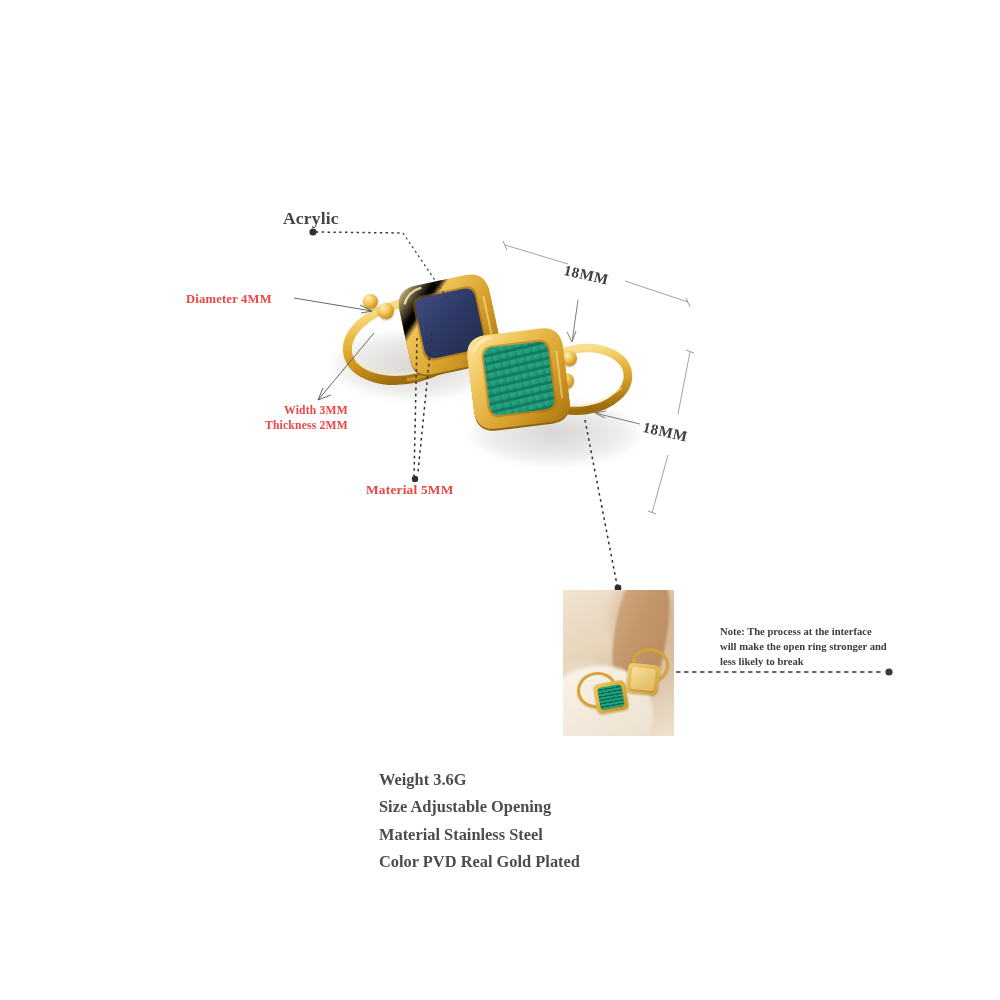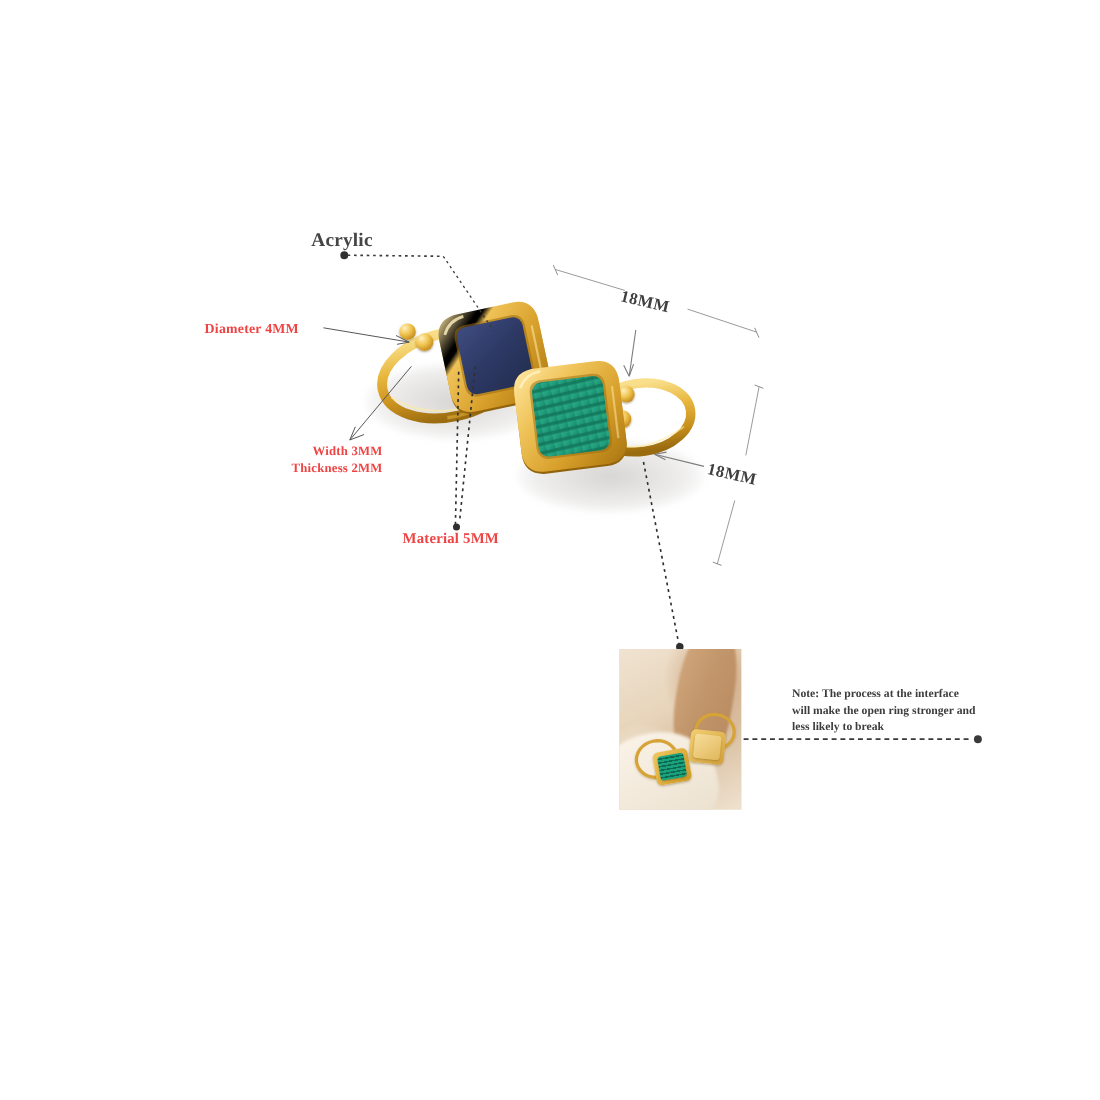--- a/index.html
+++ b/index.html
@@ -377,14 +377,20 @@
   <div class="label label-thickness5">Material 5MM</div>
 
   <div class="dim-label dim-18-top">18MM</div>
 
   <div class="dim-label dim-18-right">18MM</div>
 
   <div class="note-text">Note: The process at the interface
 will make the open ring stronger and
  less likely to break</div>
 
+  <div class="specs">
+    <div>Weight 3.6G</div>
+    <div>Size Adjustable Opening</div>
+    <div>Material Stainless Steel</div>
+    <div>Color PVD Real Gold Plated</div>
+  </div>
 
 </div>
 
 </body></html>

